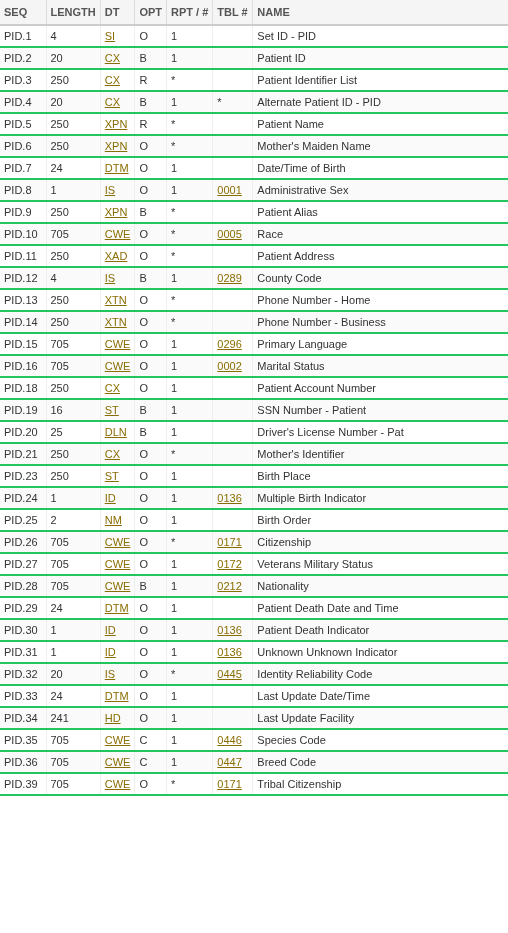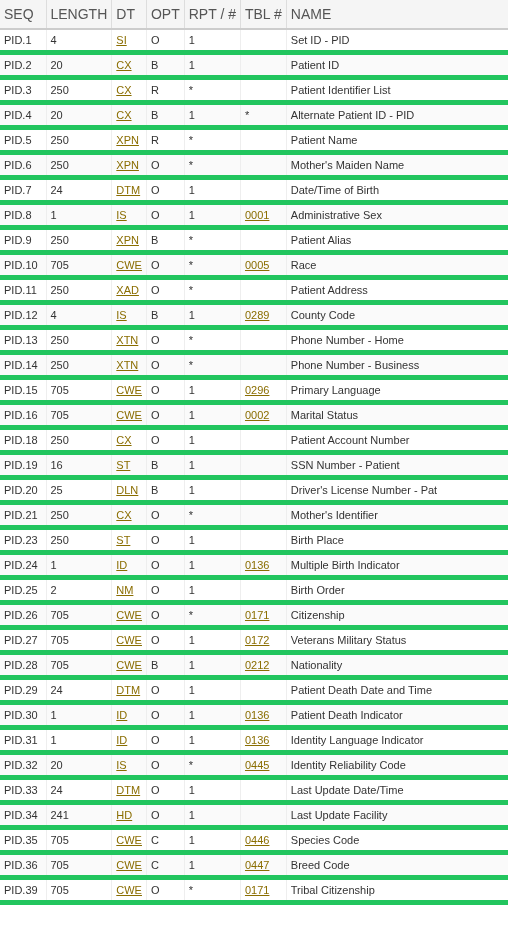--- a/index.html
+++ b/index.html
@@ -14,29 +14,29 @@
       width: 100%;
       border-collapse: collapse;
     }
     thead tr {
       background: #f5f5f5;
       border-bottom: 2px solid #ccc;
     }
     thead th {
       padding: 6px 4px;
       text-align: left;
-      font-weight: normal;
-      font-size: 14px;
+      font-weight: bold;
+      font-size: 11px;
       color: #555;
       border-right: 1px solid #ddd;
       white-space: nowrap;
     }
     thead th:last-child { border-right: none; }
     tbody tr {
-      border-bottom: 5px solid #22c55e;
+      border-bottom: 2px solid #22c55e;
     }
     tbody tr:nth-child(even) {
       background: #fafafa;
     }
     tbody td {
       padding: 4px 4px;
       border-right: 1px solid #eee;
       white-space: nowrap;
       font-size: 11px;
     }
@@ -323,21 +323,21 @@
         <td><span class="link">0136</span></td>
         <td>Patient Death Indicator</td>
       </tr>
       <tr>
         <td>PID.31</td>
         <td>1</td>
         <td><span class="link">ID</span></td>
         <td>O</td>
         <td>1</td>
         <td><span class="link">0136</span></td>
-        <td>Identity Language Indicator</td>
+        <td>Unknown Unknown Indicator</td>
       </tr>
       <tr>
         <td>PID.32</td>
         <td>20</td>
         <td><span class="link">IS</span></td>
         <td>O</td>
         <td>*</td>
         <td><span class="link">0445</span></td>
         <td>Identity Reliability Code</td>
       </tr>

